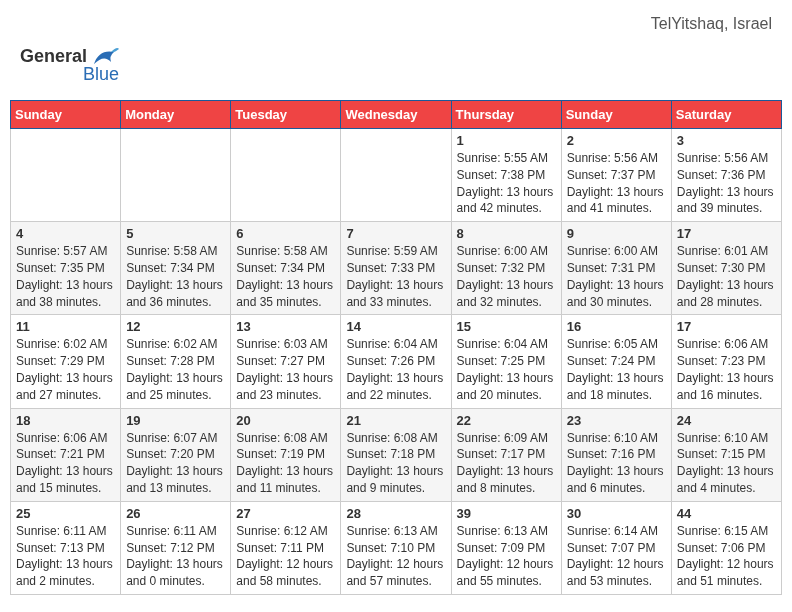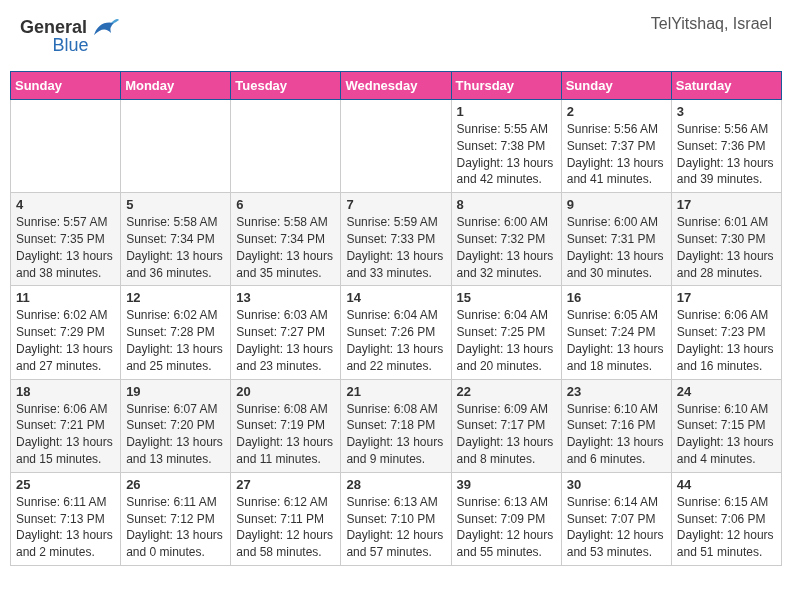--- a/index.html
+++ b/index.html
@@ -47,21 +47,21 @@
     .location-title {
       font-size: 16px;
       color: #555;
     }
     table {
       width: 100%;
       border-collapse: collapse;
       table-layout: fixed;
     }
     thead th {
-      background-color: #ec4899;
+      background-color: #ef4444;
       color: #fff;
       padding: 6px 4px;
       font-size: 13px;
       font-weight: bold;
       text-align: left;
       border: 1px solid #1a5a9a;
     }
     tbody td {
       border: 1px solid #ccc;
       vertical-align: top;
@@ -87,21 +87,21 @@
     }
     .empty-cell {
       background: #fff !important;
     }
   </style>
 </head>
 <body>
 
 <div class="header">
   <div class="logo">
-    <div style="display:flex; flex-direction:column; align-items:center;">
+    <div style="display:flex; flex-direction:column; align-items:flex-end;margin-top:29px;">
       <div style="display:flex; align-items:center;">
         <span class="logo-text-general">General</span>
         <svg class="logo-icon" viewBox="0 0 30 25" xmlns="http://www.w3.org/2000/svg">
           <path d="M5,20 Q10,5 25,8 Q20,12 22,18 Q15,10 5,20Z" fill="#2a6db5"></path>
           <path d="M22,8 Q28,2 30,5 Q26,8 25,8Z" fill="#4a9fd4"></path>
         </svg>
       </div>
       <span class="logo-text-blue" style="margin-top:-5px; margin-left:2px;">Blue</span>
     </div>
   </div>

